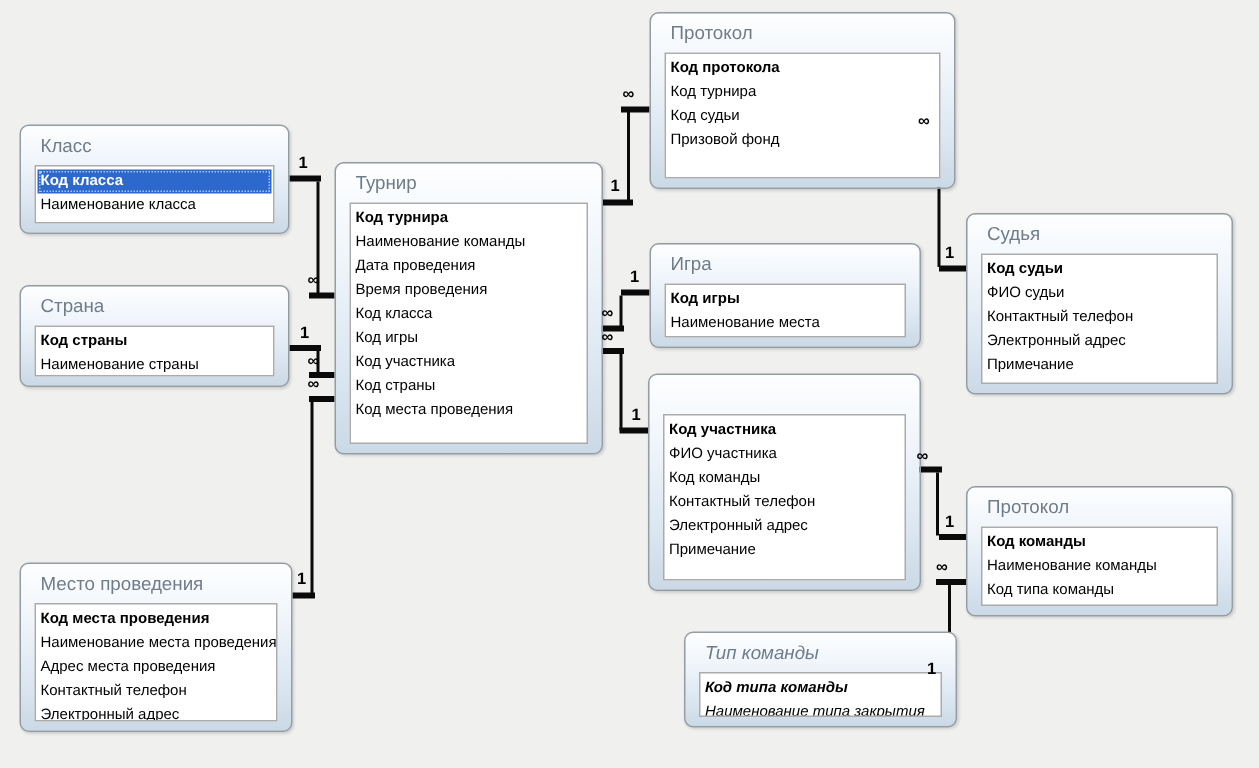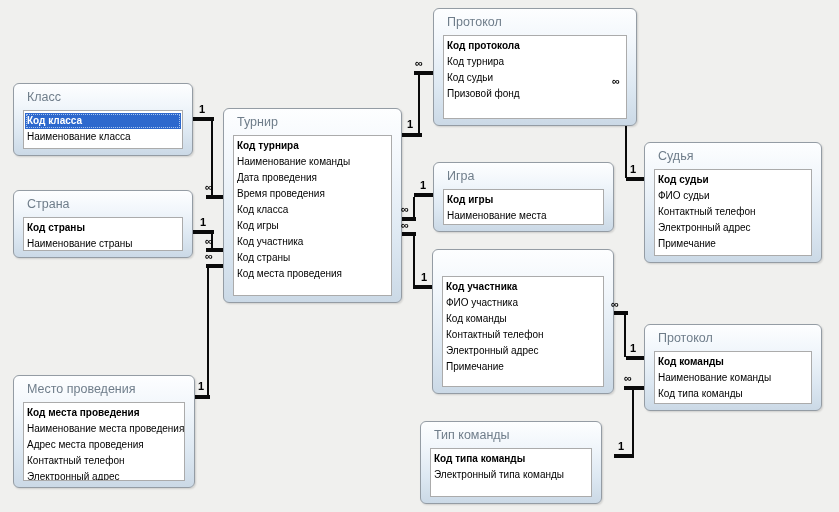--- a/index.html
+++ b/index.html
@@ -129,25 +129,25 @@
     <div class="tbl" style="left: 432px; top: 249px; width: 182px; height: 145px;">
       <div class="fields">
         <div class="field pk">Код участника</div>
         <div class="field">ФИО участника</div>
         <div class="field">Код команды</div>
         <div class="field">Контактный телефон</div>
         <div class="field">Электронный адрес</div>
         <div class="field">Примечание</div>
       </div>
     </div>
-    <div class="tbl" style="left: 420px; top: 421px; width: 182px; height: 83px;">
+    <div class="tbl" style="left: 456px; top: 421px; width: 182px; height: 64px; font-style: italic;">
       <div class="tbl-title">Тип команды</div>
       <div class="fields">
         <div class="field pk">Код типа команды</div>
-        <div class="field">Электронный типа команды</div>
+        <div class="field">Наименование типа закрытия</div>
       </div>
     </div>
     <div class="tbl" style="left: 644px; top: 142px; width: 178px; height: 121px;">
       <div class="tbl-title">Судья</div>
       <div class="fields">
         <div class="field pk">Код судьи</div>
         <div class="field">ФИО судьи</div>
         <div class="field">Контактный телефон</div>
         <div class="field">Электронный адрес</div>
         <div class="field">Примечание</div>

